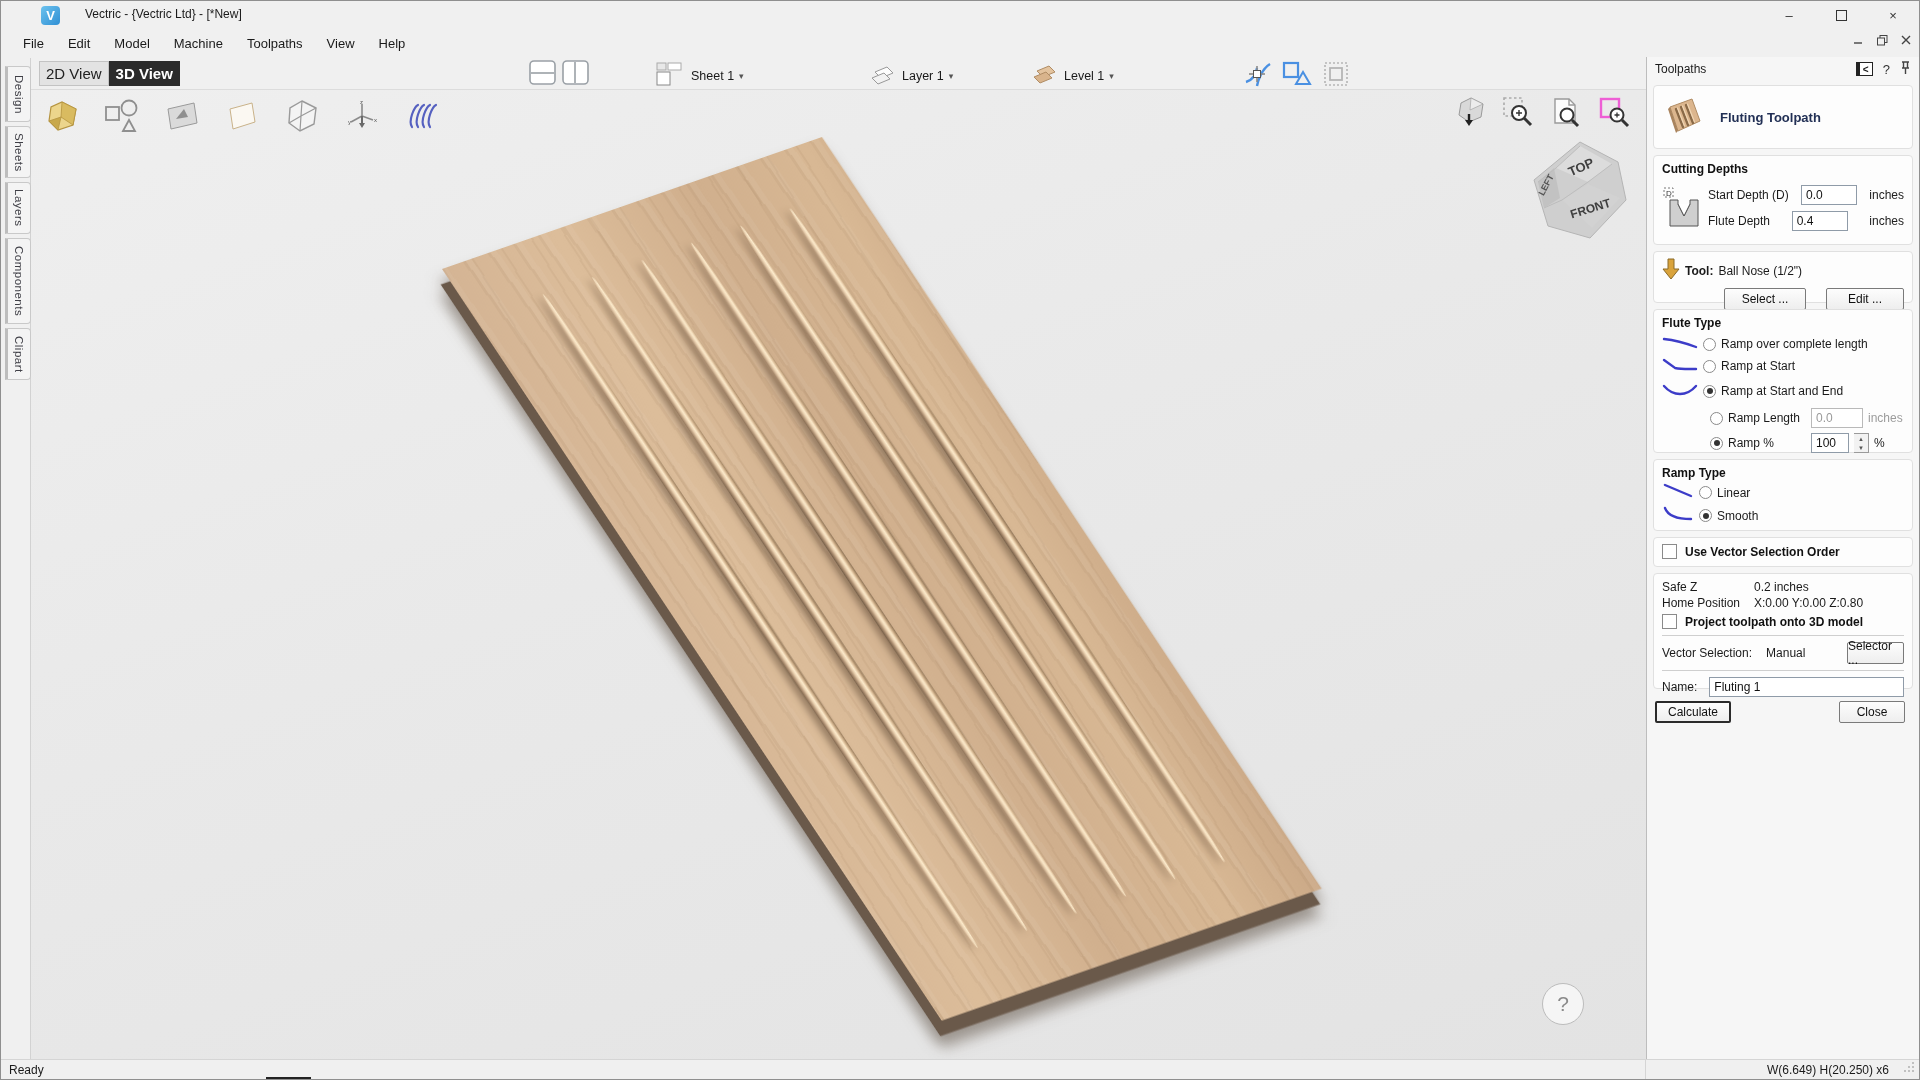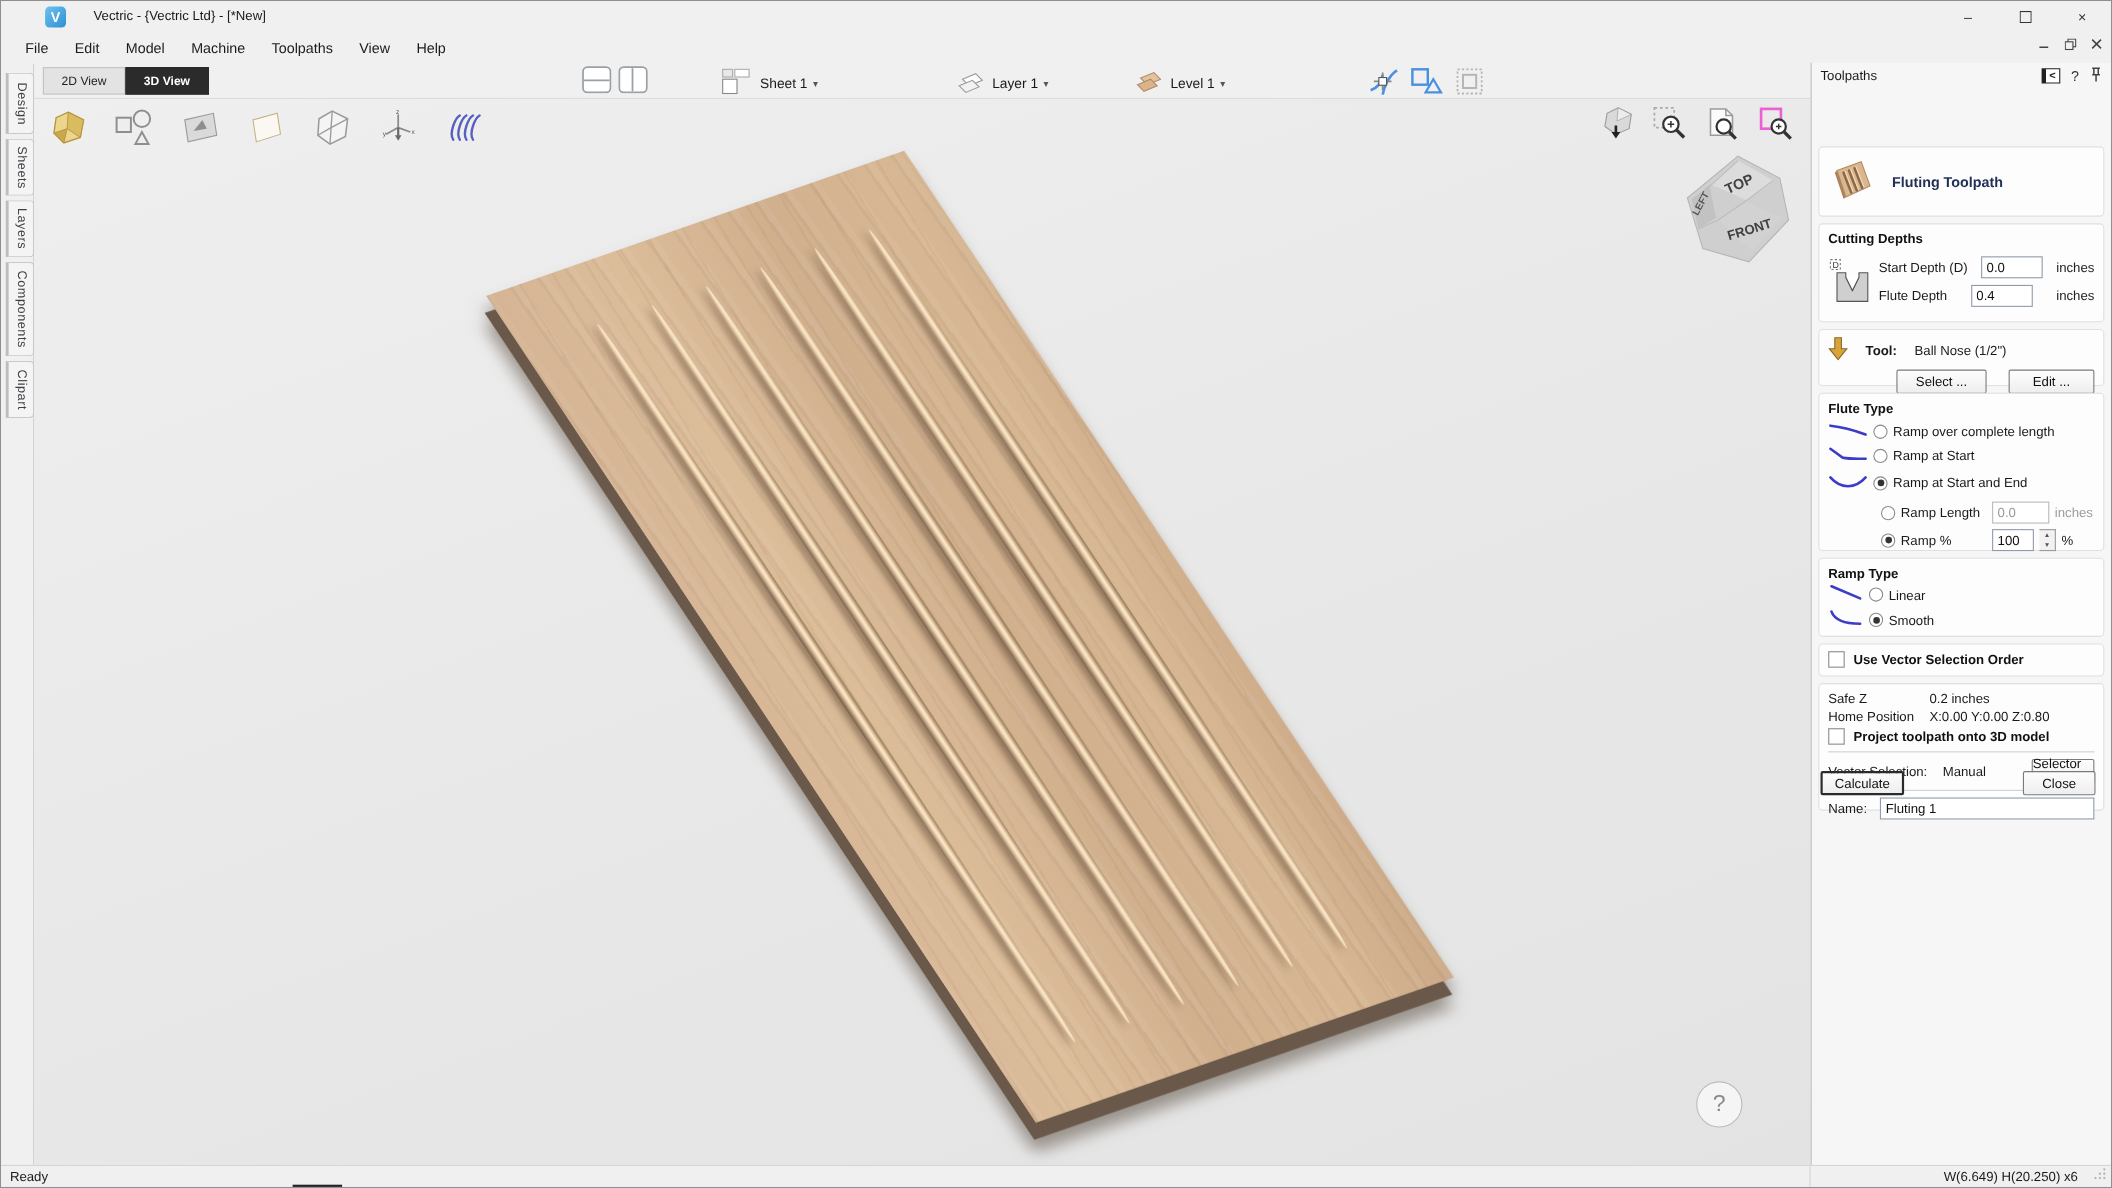--- a/index.html
+++ b/index.html
@@ -23,21 +23,21 @@
   .menubar { position:absolute; left:0; top:28px; right:0; height:28px; background:#f0f0f0;
     display:flex; align-items:center; padding-left:10px; }
   .menu-item { padding:5px 12px; font-size:13px; color:#1a1a1a; }
   .mdi-controls { position:absolute; right:4px; top:30px; display:flex; gap:6px; }
   .mdi-btn { width:18px; height:18px; display:flex; align-items:center; justify-content:center; }
 
   
   .toolbar1 { position:absolute; left:0; top:56px; width:1647px; height:33px; background:#f0f0f0;
     border-bottom:1px solid #dcdcdc; }
   .view-tabs { position:absolute; left:38px; top:4px; display:flex; }
-  .view-tab { height:25px; padding:0 16px; display:flex; align-items:center; font-size:11px;
+  .view-tab { height:25px; padding:0 6px; display:flex; align-items:center; font-size:15px;
     background:#e3e3e3; border:1px solid #c3c3c3; color:#222; }
   .view-tab.active { background:#2b2b2b; color:#fff; border-color:#2b2b2b; font-weight:bold; }
   .split-icons { position:absolute; left:528px; top:3px; display:flex; gap:6px; }
   .tb-dd { position:absolute; top:5px; display:flex; align-items:center; gap:5px; font-size:12.5px; }
   .dd-caret { font-size:9px; color:#555; }
   .snap-icons { position:absolute; right:298px; top:3px; display:flex; gap:10px; }
 
   
   .sidebar { position:absolute; left:0; top:57px; width:30px; bottom:20px; background:#f0f0f0;
     border-right:1px solid #d2d2d2; }
@@ -74,21 +74,21 @@
   
   .panel { position:absolute; right:0; top:56px; width:273px; bottom:20px; background:#f6f6f6;
     border-left:1px solid #bdbdbd; }
   .panel-header { position:absolute; left:0; top:0; right:0; height:24px; display:flex;
     align-items:center; padding:0 8px; font-size:12px; color:#1a1a1a; }
   .panel-header-icons { margin-left:auto; display:flex; align-items:center; gap:10px; }
   .ph-collapse { width:17px; height:14px; border:1px solid #222; display:flex; align-items:center;
     justify-content:center; font-size:10px; font-weight:bold; border-left-width:4px; background:#fff; }
   .ph-help { font-size:13px; color:#333; }
   .card { position:absolute; left:6px; right:6px; background:#fdfdfd; border:1px solid #e0e0e0;
-    border-radius:4px; padding:6px 8px;margin-top:48px; }
+    border-radius:4px; padding:6px 8px; }
   .sec-head { font-weight:bold; font-size:12px; color:#111; }
   .fl-title { font-weight:bold; font-size:13px; color:#223055; }
   .in { height:20px; border:1px solid #8f9ba8; background:#fff; font-family:"Liberation Sans",sans-serif;
     font-size:12px; padding:0 4px; color:#111; }
   .in.dis { color:#9a9a9a; border-color:#b9b9b9; }
   .units { color:#222; }
   .units.gray { color:#9c9c9c; }
   .radio { width:13px; height:13px; border-radius:50%; border:1px solid #8a8a8a; background:#fff;
     display:inline-flex; align-items:center; justify-content:center; flex:none; }
   .radio.sel::after { content:""; width:6px; height:6px; border-radius:50%; background:#333; }
@@ -384,21 +384,21 @@
           <div class="row" style="justify-content:space-between">
             <span>Flute Depth</span>
             <input class="in" style="width: 56px;" value="0.4">
             <span class="units">inches</span>
           </div>
         </div>
       </div>
     </div>
 
     <div class="card" style="top:194px;height:52px">
-      <div class="row" style="gap:16px">
+      <div class="row" style="gap:5px">
         <span><svg width="18" height="22" viewBox="0 0 18 22">
               <path d="M6,1 h6 v10 h5 l-8,10 -8,-10 h5 z" fill="#d9a33c" stroke="#8a6a28"></path>
             </svg></span>
         <span style="font-weight:bold">Tool:</span>
         <span>Ball Nose (1/2")</span>
       </div>
       <div class="row" style="justify-content:flex-end;gap:20px;margin-top:5px">
         <div class="btn" style="width:82px">Select ...</div>
         <div class="btn" style="width:78px">Edit ...</div>
       </div>

